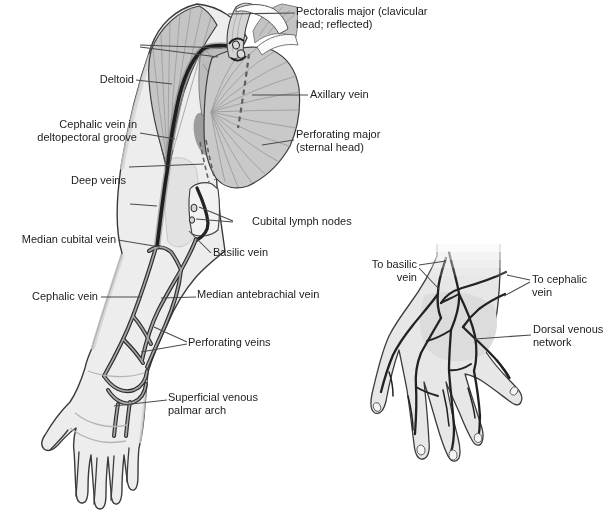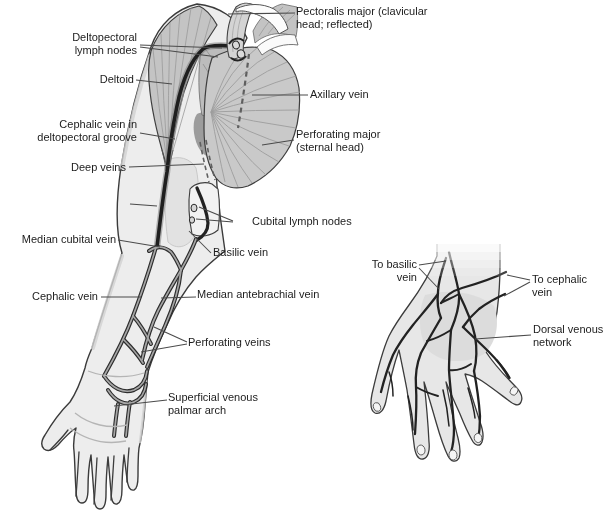--- a/index.html
+++ b/index.html
@@ -277,29 +277,27 @@
     <path d="M419,265 L446,261"></path>
     <path d="M419,268 L439,289"></path>
     <path d="M530,280 L507,275"></path>
     <path d="M530,282 L504,296"></path>
     <path d="M531,335 L475,339"></path>
   </g>
 </svg>
 
 <div class="lbl" style="left:296px;top:5px;width:160px">Pectoralis major (clavicular
 head; reflected)</div>
-<div class="lbl r" style="right:473px;top:31px;width:110px">Deltopectoral
-lymph nodes</div>
 <div class="lbl r" style="right:476px;top:73px;width:80px">Deltoid</div>
 <div class="lbl" style="left:310px;top:88px;width:90px">Axillary vein</div>
 <div class="lbl r" style="right:473px;top:118px;width:130px">Cephalic vein in
 deltopectoral groove</div>
 <div class="lbl" style="left:296px;top:128px;width:110px">Perforating major
 (sternal head)</div>
-<div class="lbl r" style="right:484px;top:161px;width:80px">Deep veins</div>
+<div class="lbl r" style="right:484px;top:174px;width:80px">Deep veins</div>
 <div class="lbl" style="left:252px;top:215px;width:120px">Cubital lymph nodes</div>
 <div class="lbl r" style="right:494px;top:233px;width:108px">Median cubital vein</div>
 <div class="lbl" style="left:213px;top:246px;width:80px">Basilic vein</div>
 <div class="lbl r" style="right:512px;top:290px;width:80px">Cephalic vein</div>
 <div class="lbl" style="left:197px;top:288px;width:150px">Median antebrachial vein</div>
 <div class="lbl" style="left:188px;top:336px;width:110px">Perforating veins</div>
 <div class="lbl" style="left:168px;top:391px;width:110px">Superficial venous
 palmar arch</div>
 <div class="lbl r" style="right:193px;top:258px;width:64px">To basilic
 vein</div>

